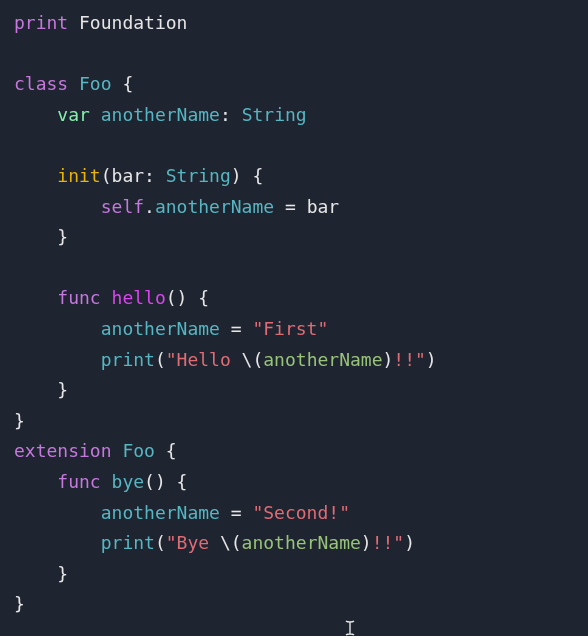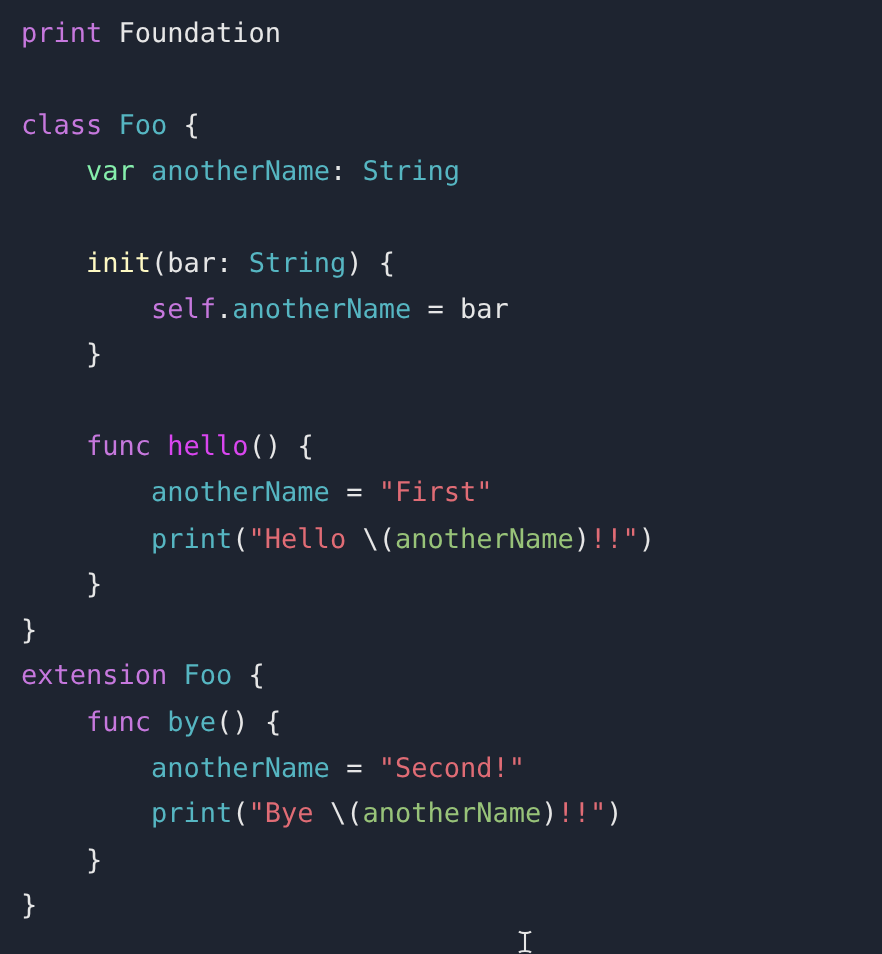--- a/index.html
+++ b/index.html
@@ -29,21 +29,21 @@
   .cursor svg { display: block; }
 </style>
 </head>
 <body>
 
 <pre id="code"><span><span style="color: rgb(198, 120, 221);">print</span><span style="color: rgb(230, 230, 230);"> </span><span style="color: rgb(230, 230, 230);">Foundation</span></span>
 <span></span>
 <span><span style="color: rgb(198, 120, 221); margin-top: 16px;">class</span><span style="color: rgb(230, 230, 230);"> </span><span style="color: rgb(86, 182, 194);">Foo</span><span style="color: rgb(230, 230, 230);"> </span><span style="color: rgb(230, 230, 230);">{</span></span>
 <span><span style="color: rgb(230, 230, 230);">    </span><span style="color: #86efac;">var</span><span style="color: rgb(230, 230, 230);"> </span><span style="color: rgb(86, 182, 194);">anotherName</span><span style="color: rgb(230, 230, 230);">: </span><span style="color: rgb(86, 182, 194);">String</span></span>
 <span></span>
-<span><span style="color: rgb(230, 230, 230);">    </span><span style="color: #fef9c3; margin-top: 32px;">init</span><span style="color: rgb(230, 230, 230);">(</span><span style="color: rgb(230, 230, 230);">bar</span><span style="color: rgb(230, 230, 230);">: </span><span style="color: rgb(86, 182, 194);">String</span><span style="color: rgb(230, 230, 230);">) {</span></span>
+<span><span style="color: rgb(230, 230, 230);">    </span><span style="color: #eab308; margin-top: 32px;">init</span><span style="color: rgb(230, 230, 230);">(</span><span style="color: rgb(230, 230, 230);">bar</span><span style="color: rgb(230, 230, 230);">: </span><span style="color: rgb(86, 182, 194);">String</span><span style="color: rgb(230, 230, 230);">) {</span></span>
 <span><span style="color: rgb(230, 230, 230);">        </span><span style="color: rgb(198, 120, 221); margin-top: 16px;">self</span><span style="color: rgb(230, 230, 230);">.</span><span style="color: rgb(86, 182, 194);">anotherName</span><span style="color: rgb(230, 230, 230);"> = </span><span style="color: rgb(230, 230, 230);">bar</span></span>
 <span><span style="color: rgb(230, 230, 230);">    }</span></span>
 <span></span>
 <span><span style="color: rgb(230, 230, 230);">    </span><span style="color: rgb(198, 120, 221);">func</span><span style="color: rgb(230, 230, 230);"> </span><span style="color: #d946ef;">hello</span><span style="color: rgb(230, 230, 230);">() {</span></span>
 <span><span style="color: rgb(230, 230, 230);">        </span><span style="color: rgb(86, 182, 194);">anotherName</span><span style="color: rgb(230, 230, 230);"> = </span><span style="color: rgb(224, 108, 117);">"First"</span></span>
 <span><span style="color: rgb(230, 230, 230);">        </span><span style="color: rgb(86, 182, 194);">print</span><span style="color: rgb(230, 230, 230);">(</span><span style="color: rgb(224, 108, 117);">"Hello </span><span style="color: rgb(230, 230, 230);">\(</span><span style="color: rgb(152, 195, 121);">anotherName</span><span style="color: rgb(230, 230, 230);">)</span><span style="color: rgb(224, 108, 117);">!!"</span><span style="color: rgb(230, 230, 230);">)</span></span>
 <span><span style="color: rgb(230, 230, 230);">    }</span></span>
 <span><span style="color: rgb(230, 230, 230);">}</span></span>
 <span><span style="color: rgb(198, 120, 221);">extension</span><span style="color: rgb(230, 230, 230);"> </span><span style="color: rgb(86, 182, 194);">Foo</span><span style="color: rgb(230, 230, 230);"> {</span></span>
 <span><span style="color: rgb(230, 230, 230);">    </span><span style="color: rgb(198, 120, 221);">func</span><span style="color: rgb(230, 230, 230);"> </span><span style="color: rgb(86, 182, 194);">bye</span><span style="color: rgb(230, 230, 230);">() {</span></span>

